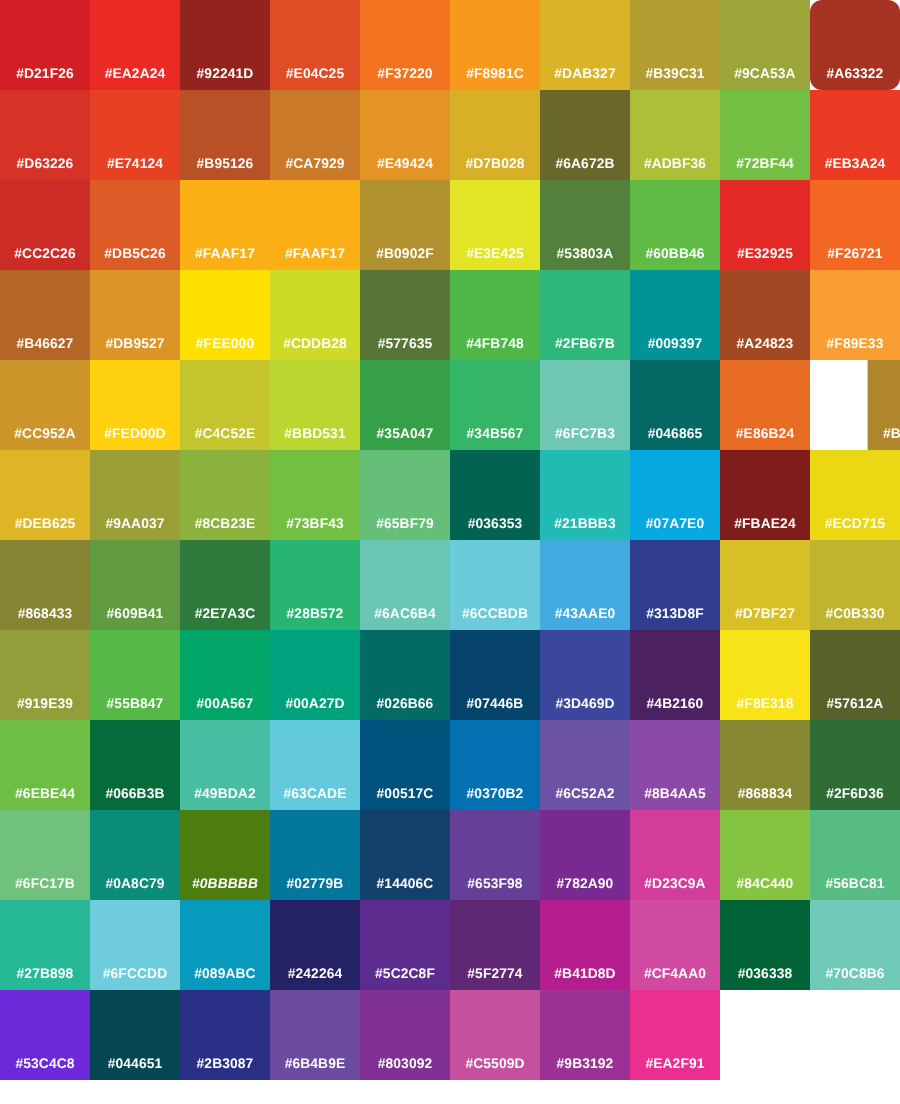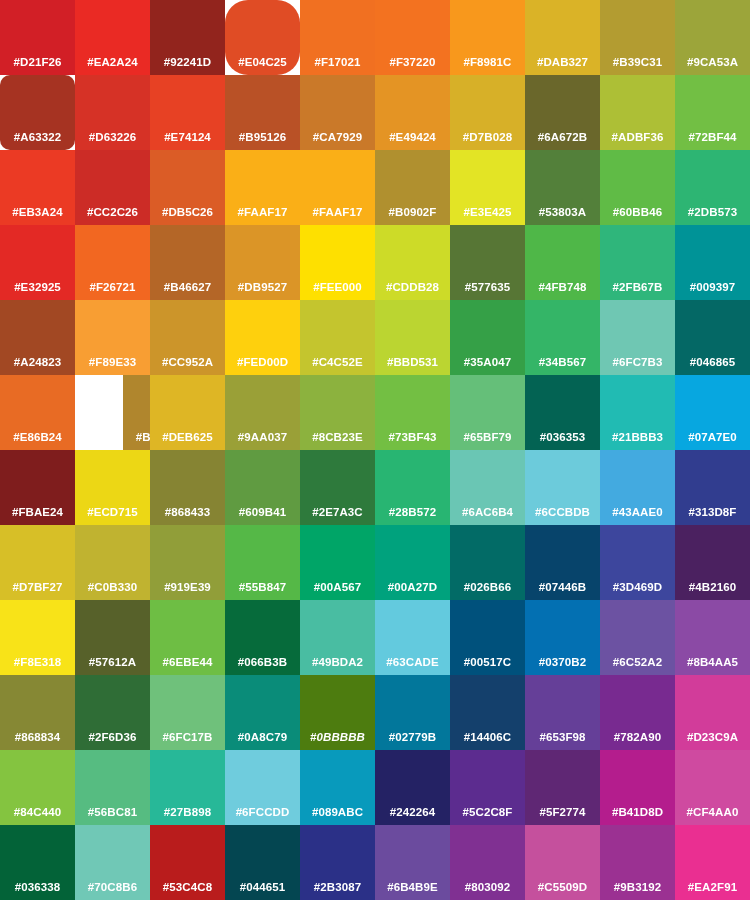--- a/index.html
+++ b/index.html
@@ -51,25 +51,22 @@
 <div id="palette-grid">
     <div class="swatch" style="background-color: rgb(210, 31, 38);">
       <span class="swatch-label">#D21F26</span>
     </div>
     <div class="swatch" style="background-color: rgb(234, 42, 36);">
       <span class="swatch-label">#EA2A24</span>
     </div>
     <div class="swatch" style="background-color: rgb(146, 36, 29);">
       <span class="swatch-label">#92241D</span>
     </div>
-    <div class="swatch" style="background-color: rgb(224, 76, 37); border-radius: 23px;">
+    <div class="swatch" style="background-color: rgb(224, 76, 37);">
       <span class="swatch-label">#E04C25</span>
-    </div>
-    <div class="swatch" style="background-color: rgb(241, 112, 33);">
-      <span class="swatch-label">#F17021</span>
     </div>
     <div class="swatch" style="background-color: rgb(243, 114, 32);">
       <span class="swatch-label">#F37220</span>
     </div>
     <div class="swatch" style="background-color: rgb(248, 152, 28);">
       <span class="swatch-label">#F8981C</span>
     </div>
     <div class="swatch" style="background-color: rgb(218, 179, 39);">
       <span class="swatch-label">#DAB327</span>
     </div>
@@ -129,23 +126,20 @@
     </div>
     <div class="swatch" style="background-color: rgb(227, 228, 37);">
       <span class="swatch-label">#E3E425</span>
     </div>
     <div class="swatch" style="background-color: rgb(83, 128, 58);">
       <span class="swatch-label">#53803A</span>
     </div>
     <div class="swatch" style="background-color: rgb(96, 187, 70);">
       <span class="swatch-label">#60BB46</span>
     </div>
-    <div class="swatch" style="background-color: rgb(45, 181, 115);">
-      <span class="swatch-label">#2DB573</span>
-    </div>
     <div class="swatch" style="background-color: rgb(227, 41, 37);">
       <span class="swatch-label">#E32925</span>
     </div>
     <div class="swatch" style="background-color: rgb(242, 103, 33);">
       <span class="swatch-label">#F26721</span>
     </div>
     <div class="swatch" style="background-color: rgb(180, 102, 39);">
       <span class="swatch-label">#B46627</span>
     </div>
     <div class="swatch" style="background-color: rgb(219, 149, 39);">
@@ -378,21 +372,21 @@
     </div>
     <div class="swatch" style="background-color: rgb(207, 74, 160);">
       <span class="swatch-label">#CF4AA0</span>
     </div>
     <div class="swatch" style="background-color: rgb(3, 99, 56);">
       <span class="swatch-label">#036338</span>
     </div>
     <div class="swatch" style="background-color: rgb(112, 200, 182);">
       <span class="swatch-label">#70C8B6</span>
     </div>
-    <div class="swatch" style="background-color: #b91c1c;">
+    <div class="swatch" style="background-color: #6d28d9;">
       <span class="swatch-label">#53C4C8</span>
     </div>
     <div class="swatch" style="background-color: rgb(4, 70, 81);">
       <span class="swatch-label">#044651</span>
     </div>
     <div class="swatch" style="background-color: rgb(43, 48, 135);">
       <span class="swatch-label">#2B3087</span>
     </div>
     <div class="swatch" style="background-color: rgb(107, 75, 158);">
       <span class="swatch-label">#6B4B9E</span>

